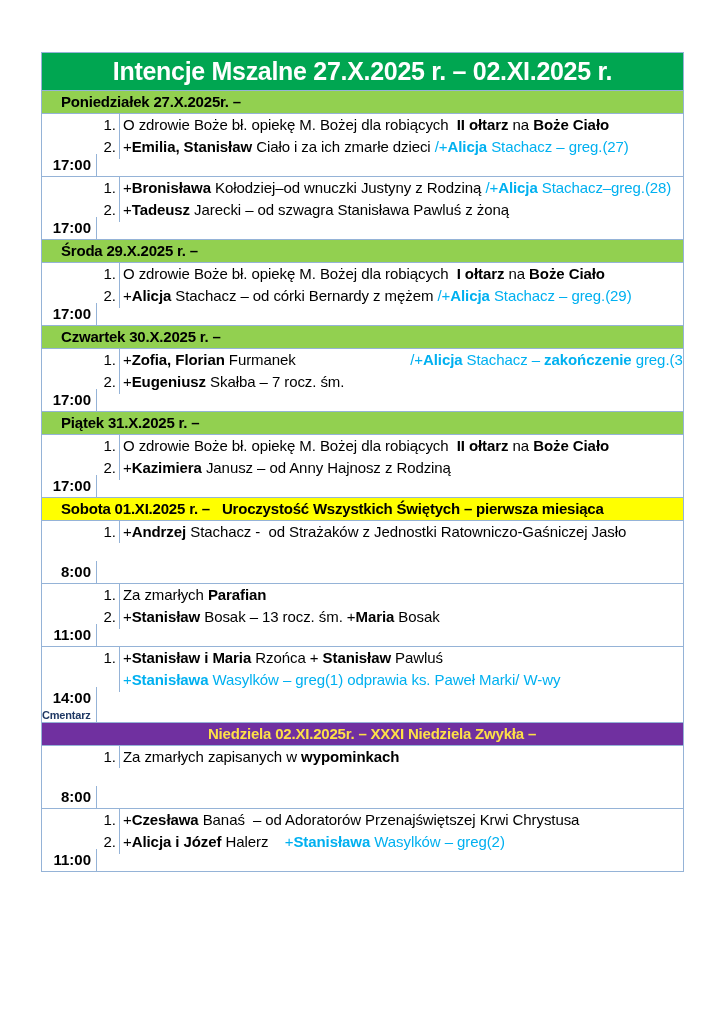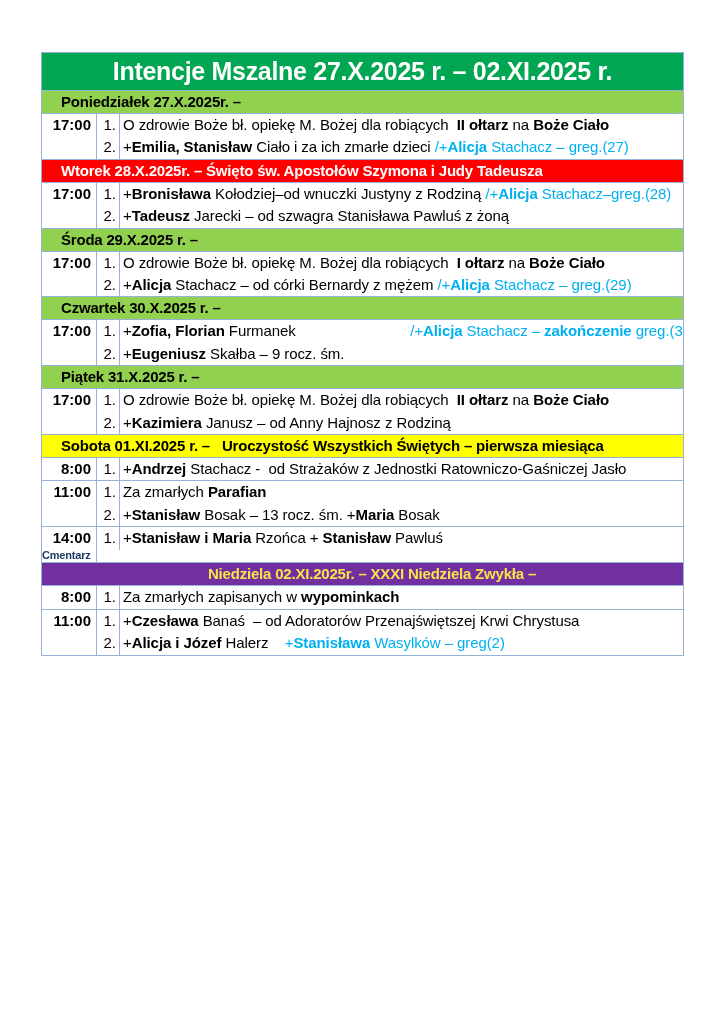--- a/index.html
+++ b/index.html
@@ -30,20 +30,21 @@
   .day-header-line{line-height:20px;margin-left:15px;}
   .v-green{background:var(--day-green);color:#000;}
   .v-red{background:var(--day-red);color:#fff;}
   .v-yellow{background:var(--day-yellow);color:#000;}
   .v-purple{background:var(--day-purple);color:#fde047;text-align:center;padding-left:4px;}
   .time-block{display:flex;border-bottom:1px solid var(--border);}
   .time-block:last-child{border-bottom:none;}
   .time-cell{
     width:55px;flex:none;box-sizing:border-box;
     border-right:1px solid var(--border);
+    margin-top:40px;
   }
   .time-value{
     font-weight:bold;font-size:15px;text-align:right;
     padding-right:5px;line-height:22px;
   }
   .time-note{
     font-weight:bold;font-size:11px;color:var(--note-color);
     line-height:13px;margin-top:0px;letter-spacing:-0.2px;
   }
   .lines{flex:1;min-width:0;}
@@ -74,21 +75,20 @@
           <div class="line">
             <div class="num-cell">1.</div>
             <div class="text-cell"><span class="">O zdrowie Boże bł. opiekę M. Bożej dla robiących  </span><span class="b">II ołtarz</span><span class=""> na </span><span class="b">Boże Ciało</span></div>
           </div>
           <div class="line">
             <div class="num-cell">2.</div>
             <div class="text-cell"><span class="">+</span><span class="b">Emilia, Stanisław</span><span class=""> Ciało i za ich zmarłe dzieci </span><span class="cyan">/+</span><span class="b cyan">Alicja</span><span class="cyan"> Stachacz – greg.(27)</span></div>
           </div>
         </div>
       </div>
-      <div class="day-header v-red"><div class="day-header-line">Wtorek 28.X.2025r. – Święto św. Apostołów Szymona i Judy Tadeusza</div></div>
       <div class="time-block">
         <div class="time-cell">
           <div class="time-value">17:00</div>
         </div>
         <div class="lines">
           <div class="line">
             <div class="num-cell">1.</div>
             <div class="text-cell"><span class="">+</span><span class="b">Bronisława</span><span class=""> Kołodziej–od wnuczki Justyny z Rodziną </span><span class="cyan">/+</span><span class="b cyan">Alicja</span><span class="cyan"> Stachacz–greg.(28)</span></div>
           </div>
           <div class="line">
@@ -118,21 +118,21 @@
         <div class="time-cell">
           <div class="time-value">17:00</div>
         </div>
         <div class="lines">
           <div class="line">
             <div class="num-cell">1.</div>
             <div class="text-cell"><span class="">+</span><span class="b">Zofia, Florian</span><span class=""> Furmanek</span><span class="cyan">                            /+</span><span class="b cyan">Alicja</span><span class="cyan"> Stachacz – </span><span class="b cyan">zakończenie</span><span class="cyan"> greg.(30)</span></div>
           </div>
           <div class="line">
             <div class="num-cell">2.</div>
-            <div class="text-cell"><span class="">+</span><span class="b">Eugeniusz</span><span class=""> Skałba – 9 rocz. śm.</span></div>
+            <div class="text-cell"><span class="">+</span><span class="b">Eugeniusz</span><span class=""> Skałba – 7 rocz. śm.</span></div>
           </div>
         </div>
       </div>
       <div class="day-header v-green"><div class="day-header-line">Piątek 31.X.2025 r. –</div></div>
       <div class="time-block">
         <div class="time-cell">
           <div class="time-value">17:00</div>
         </div>
         <div class="lines">
           <div class="line">
@@ -174,20 +174,24 @@
       </div>
       <div class="time-block">
         <div class="time-cell">
           <div class="time-value">14:00</div>
           <div class="time-note">Cmentarz</div>
         </div>
         <div class="lines">
           <div class="line">
             <div class="num-cell">1.</div>
             <div class="text-cell"><span class="">+</span><span class="b">Stanisław i Maria</span><span class=""> Rzońca + </span><span class="b">Stanisław</span><span class=""> Pawluś</span></div>
+          </div>
+          <div class="line">
+            <div class="num-cell"></div>
+            <div class="text-cell"><span class="cyan">+</span><span class="b cyan">Stanisława</span><span class="cyan"> Wasylków – greg(1) odprawia ks. Paweł Marki/ W-wy</span></div>
           </div>
         </div>
       </div>
       <div class="day-header v-purple"><div class="day-header-line">Niedziela 02.XI.2025r. – XXXI Niedziela Zwykła –</div></div>
       <div class="time-block">
         <div class="time-cell">
           <div class="time-value">8:00</div>
         </div>
         <div class="lines">
           <div class="line">

